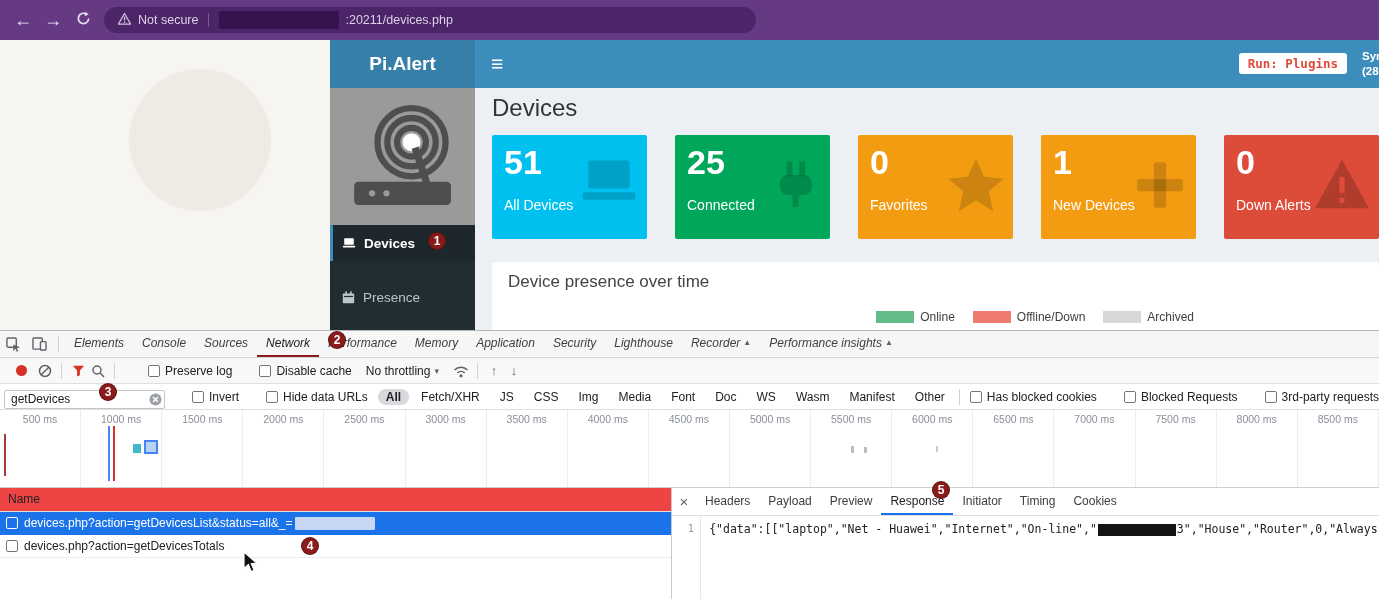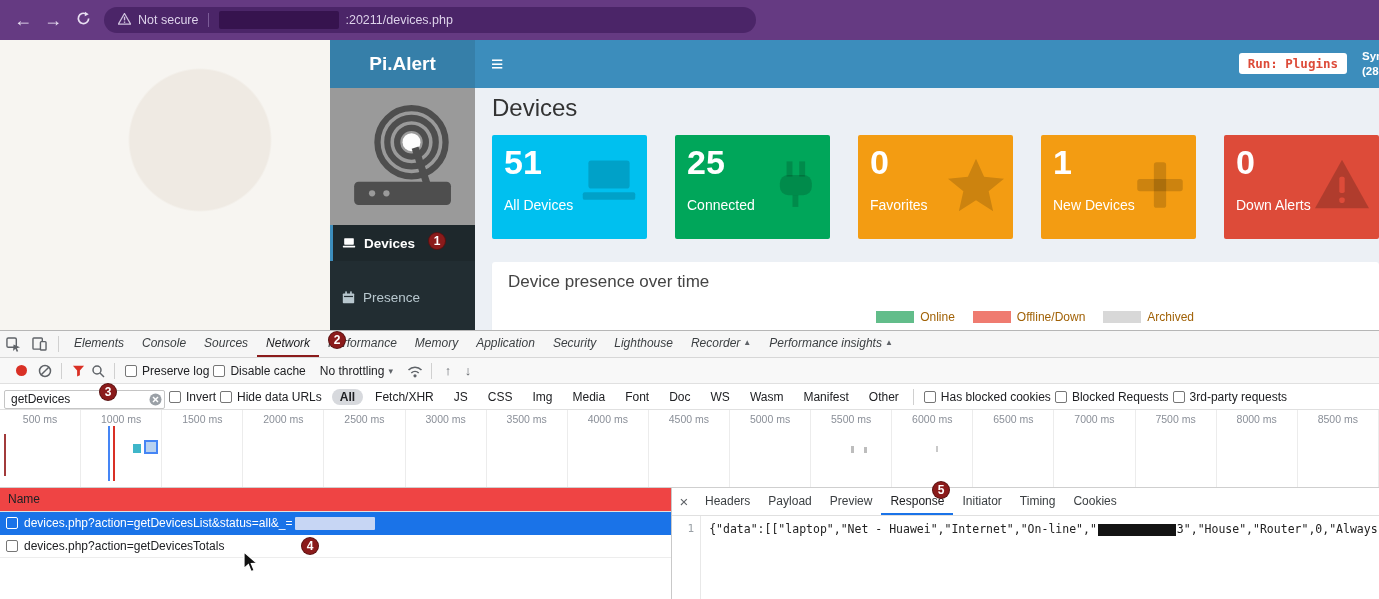--- a/index.html
+++ b/index.html
@@ -44,35 +44,35 @@
   .c-yellow { background:#f39c12; } .c-red { background:#dd4b39; }
   .card-num { position:absolute; left:12px; top:10px; font-size:34px; font-weight:bold; line-height:1; }
   .card-label { position:absolute; left:12px; bottom:26px; font-size:14px; }
   .card-ico { position:absolute; right:8px; top:22px; opacity:1; }
 
   .panel { position:absolute; left:17px; top:174px; width:887px; height:120px; background:#fff; border-radius:3px; box-shadow:0 1px 1px rgba(0,0,0,.1); }
   .panel-title { position:absolute; left:16px; top:10px; font-size:17px; color:#444; }
   .legend { position:absolute; right:185px; top:48px; display:flex; gap:18px; align-items:center; }
   .legend-item { display:flex; align-items:center; gap:6px; cursor:pointer; }
   .legend-swatch { width:38px; height:12px; }
-  .legend-label { font-size:12px; color:#a16207; }
+  .legend-label { font-size:12px; color:#404040; }
 
   
   .devtools { left:0; top:330px; width:1379px; height:269px; background:#fff; border-top:1px solid #b6b6b6; font-size:12px; color:#202124; }
   .dt-tabbar { display:flex; align-items:center; height:27px; background:#f6f6f6; border-bottom:1px solid #d7d7d7;font-style:italic; }
   .dt-iconbtn { width:26px; height:26px; display:flex; align-items:center; justify-content:center; cursor:pointer; }
   .dt-tab { padding:0 9px; height:26px; line-height:26px; color:#3c4043; cursor:pointer; border-bottom:2px solid transparent; white-space:nowrap; display:flex; align-items:center; }
   .dt-tab.sel-net { color:#202124; border-bottom:2px solid #8b1b1b; }
   .exp { font-size:8px; color:#5f6368; margin-left:3px; }
   .vsep { width:1px; height:16px; background:#d0d0d0; margin:0 6px; flex:0 0 auto; }
 
   .dt-toolbar { display:flex; align-items:center; height:26px; background:#f8f8f8; border-bottom:1px solid #e0e0e0; padding-left:8px; }
   .rec-dot { width:11px; height:11px; border-radius:50%; background:#d93025; margin:0 8px; cursor:pointer; flex:0 0 auto; }
   .tool-ico { display:inline-flex; align-items:center; justify-content:center; width:20px; height:20px; cursor:pointer; flex:0 0 auto; }
-  .cbgroup { display:flex; align-items:center; margin-left:4px; cursor:pointer; white-space:nowrap; }
+  .cbgroup { display:flex; align-items:center; margin-left:27px; cursor:pointer; white-space:nowrap; }
   .cb { display:inline-block; width:12px; height:12px; border:1px solid #767676; border-radius:2px; background:#fff; margin-right:5px; flex:0 0 auto; }
   .throttle { display:flex; align-items:center; margin-left:14px; cursor:pointer; color:#202124; }
   .throttle .caret { margin-left:4px; font-size:9px; color:#5f6368; }
   .arrow-btn { font-size:13px; color:#5f6368; font-weight:bold; width:20px; text-align:center; cursor:pointer; }
 
   .dt-filterrow { display:flex; align-items:center; height:26px; background:#fff; border-bottom:1px solid #e0e0e0; padding-left:4px; }
   .filter-input-wrap { position:relative; width:161px; height:14px; flex:0 0 auto; }
   .filter-input { width:161px; height:19px; border:1px solid #c5c5c5; border-radius:2px; font-size:12px; padding:0 18px 0 6px; color:#202124; font-family:"Liberation Sans",sans-serif; outline:none; }
   .clear-filter { position:absolute; right:3px; top:3px; cursor:pointer; }
   .pill { padding:1px 8px; border-radius:9px; margin-left:4px; cursor:pointer; white-space:nowrap; color:#202124; }

